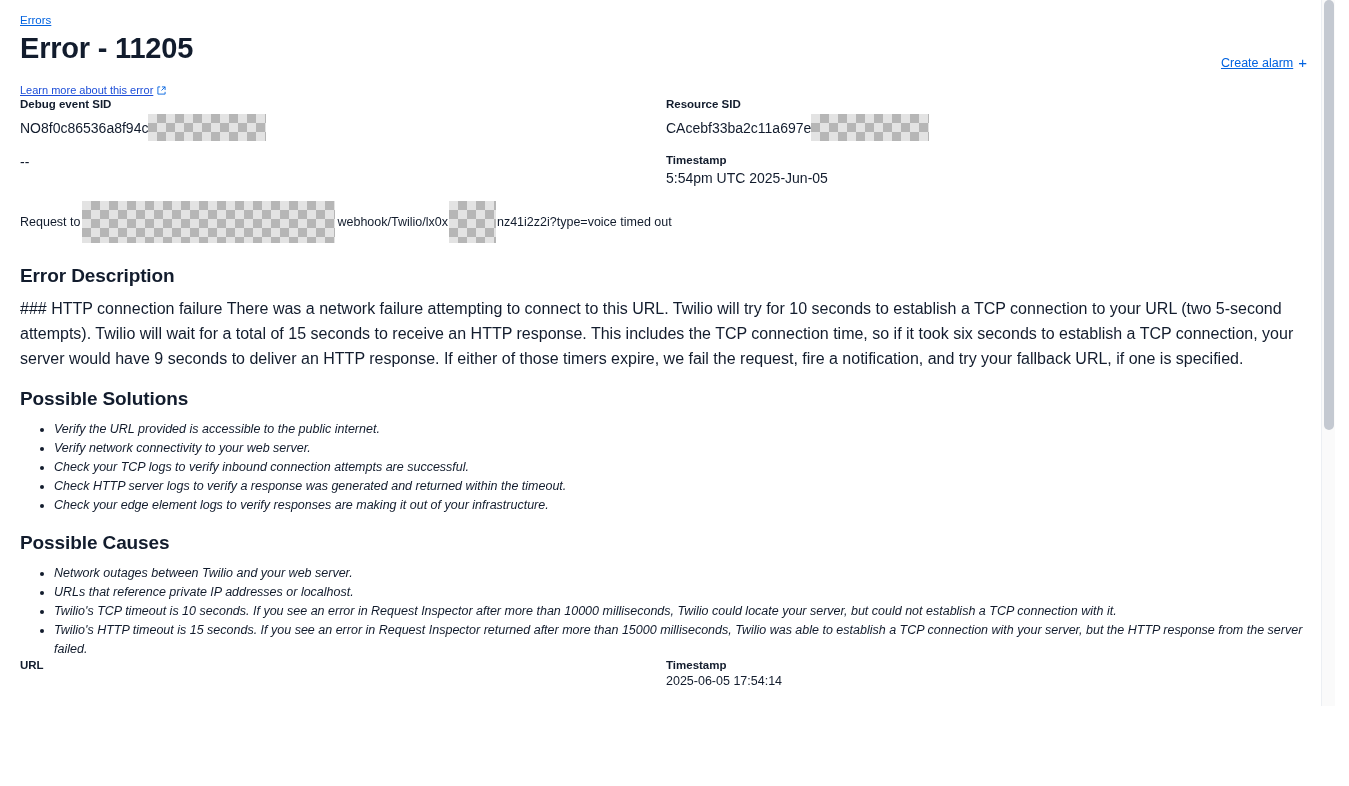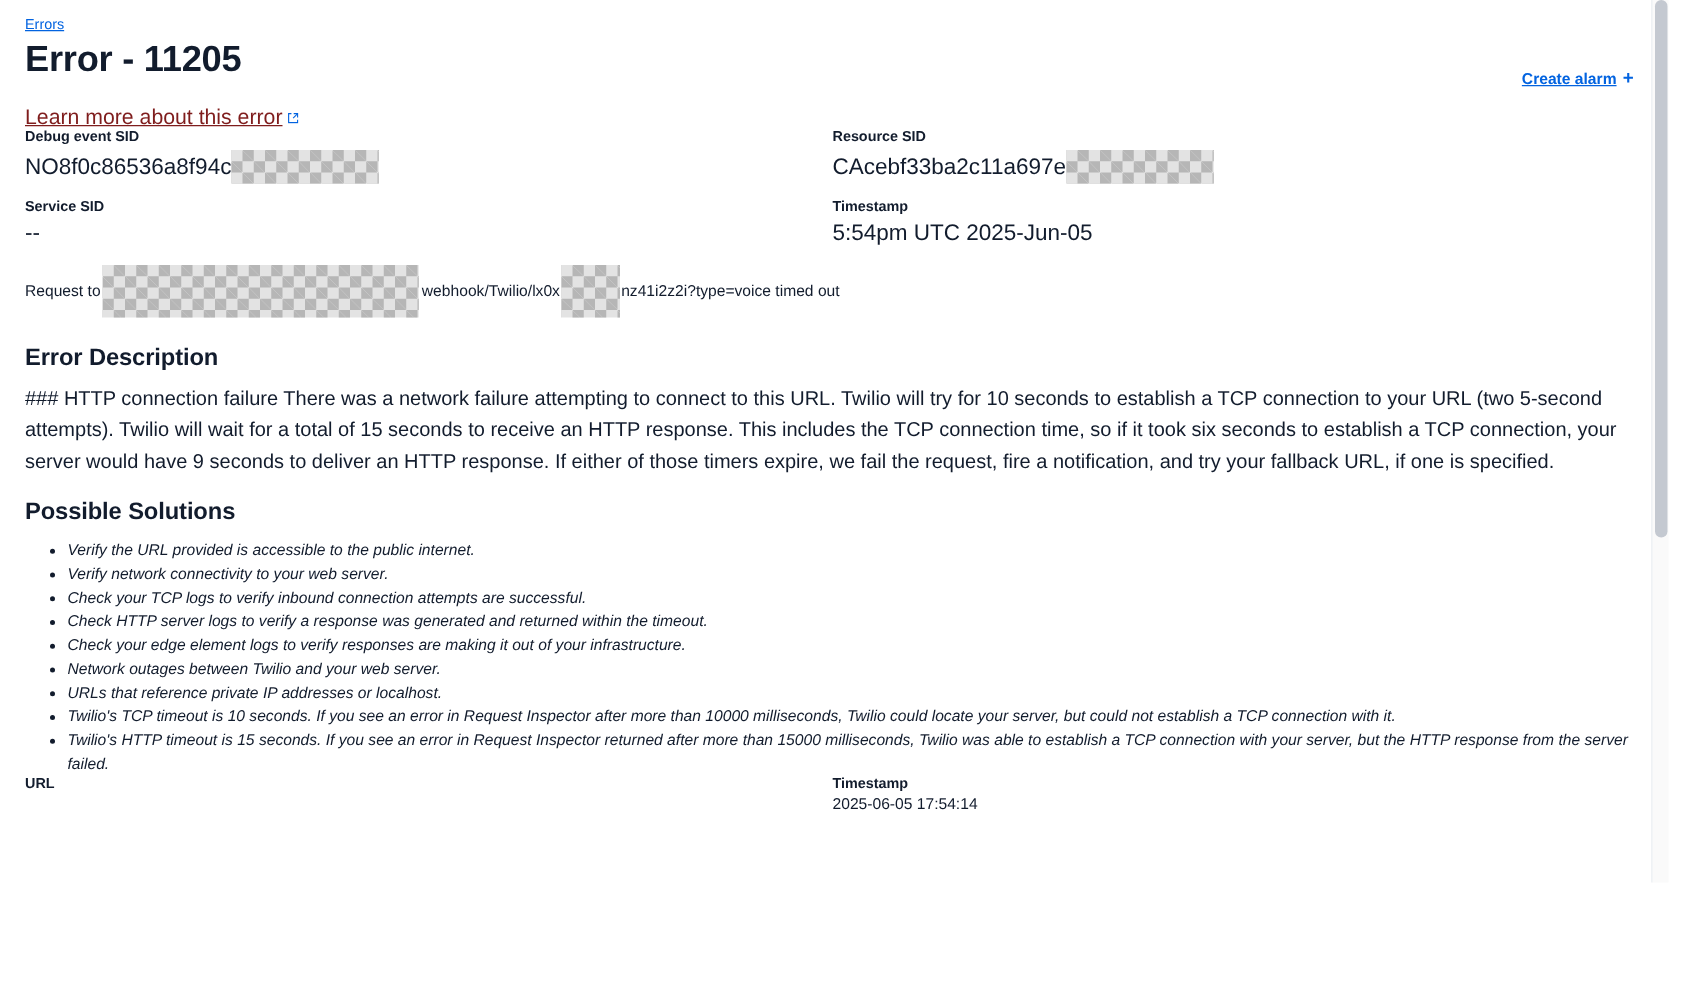--- a/index.html
+++ b/index.html
@@ -65,29 +65,28 @@
   }
   .create-alarm {
     font-size: 12.5px;
     color: #0263e0;
     display: flex;
     align-items: center;
     gap: 5px;
     margin-top: 26px;
     margin-right: 8px;
     cursor: pointer;
-    font-weight: bold;
   }
   .create-alarm .label { text-decoration: underline; }
   .create-alarm .plus { font-size: 15px; line-height: 1; }
 
   .learn-more {
     margin-top: 14px;
-    font-size: 17px;
-    color: #7f1d1d;
+    font-size: 11px;
+    color: #1d4ed8;
     display: inline-flex;
     align-items: center;
     gap: 4px;
   }
   .learn-more .txt { text-decoration: underline; }
   .ext-icon {
     display: inline-block;
     width: 9px; height: 9px;
     position: relative;
   }
@@ -108,21 +107,21 @@
   }
   .prop {
     margin-bottom: 13px;
   }
   .prop-label {
     font-size: 11.5px;
     font-weight: bold;
     margin-bottom: 4px;
   }
   .prop-value {
-    font-size: 18px;
+    font-size: 14px;
     color: #121c2d;
     display: flex;
     align-items: center;
     flex-wrap: wrap;
   }
   .redact {
     display: inline-block;
     height: 27px;
     vertical-align: middle;
     background-image:
@@ -216,21 +215,20 @@
 
       <div class="prop">
         <div class="prop-label">Resource SID</div>
         <div class="prop-value">
           <span>CAcebf33ba2c11a697e</span>
           <span class="redact" style="width:118px;"></span>
         </div>
       </div>
 
       <div class="prop">
-        <div class="prop-label">Service SID</div>
         <div class="prop-value">--</div>
       </div>
 
       <div class="prop">
         <div class="prop-label">Timestamp</div>
         <div class="prop-value">5:54pm UTC 2025-Jun-05</div>
       </div>
     </div>
 
     <div class="prop" style="margin-top:2px;">
@@ -248,20 +246,21 @@
 
     <h2 class="section">Possible Solutions</h2>
     <ul class="bullets">
       <li>Verify the URL provided is accessible to the public internet.</li>
       <li>Verify network connectivity to your web server.</li>
       <li>Check your TCP logs to verify inbound connection attempts are successful.</li>
       <li>Check HTTP server logs to verify a response was generated and returned within the timeout.</li>
       <li>Check your edge element logs to verify responses are making it out of your infrastructure.</li>
     </ul>
 
+    <h2 class="section">Possible Causes</h2>
     <ul class="bullets">
       <li>Network outages between Twilio and your web server.</li>
       <li>URLs that reference private IP addresses or localhost.</li>
       <li>Twilio's TCP timeout is 10 seconds. If you see an error in Request Inspector after more than 10000 milliseconds, Twilio could locate your server, but could not establish a TCP connection with it.</li>
       <li>Twilio's HTTP timeout is 15 seconds. If you see an error in Request Inspector returned after more than 15000 milliseconds, Twilio was able to establish a TCP connection with your server, but the HTTP response from the server failed.</li>
     </ul>
 
 
     <div class="ri-grid">
       <div>

